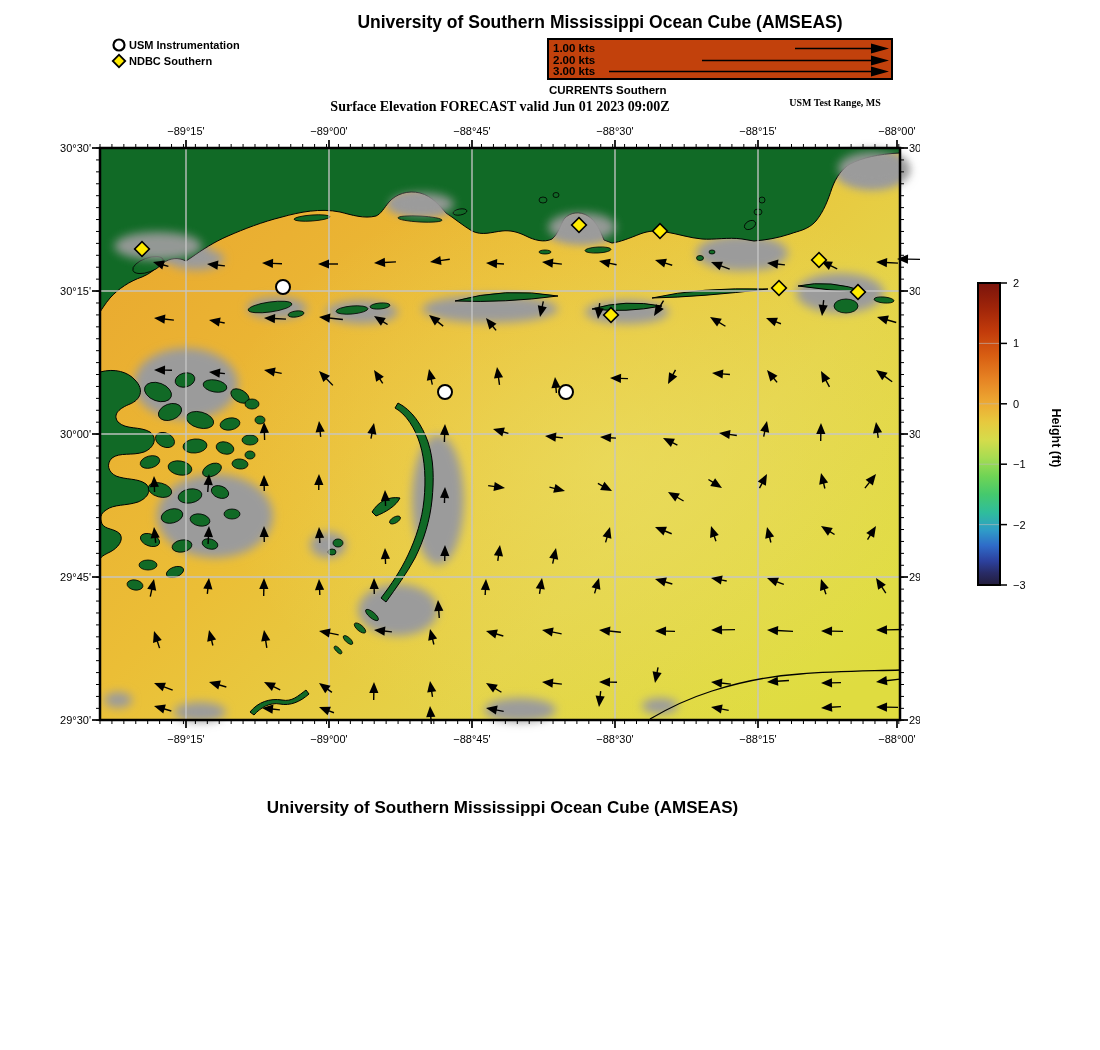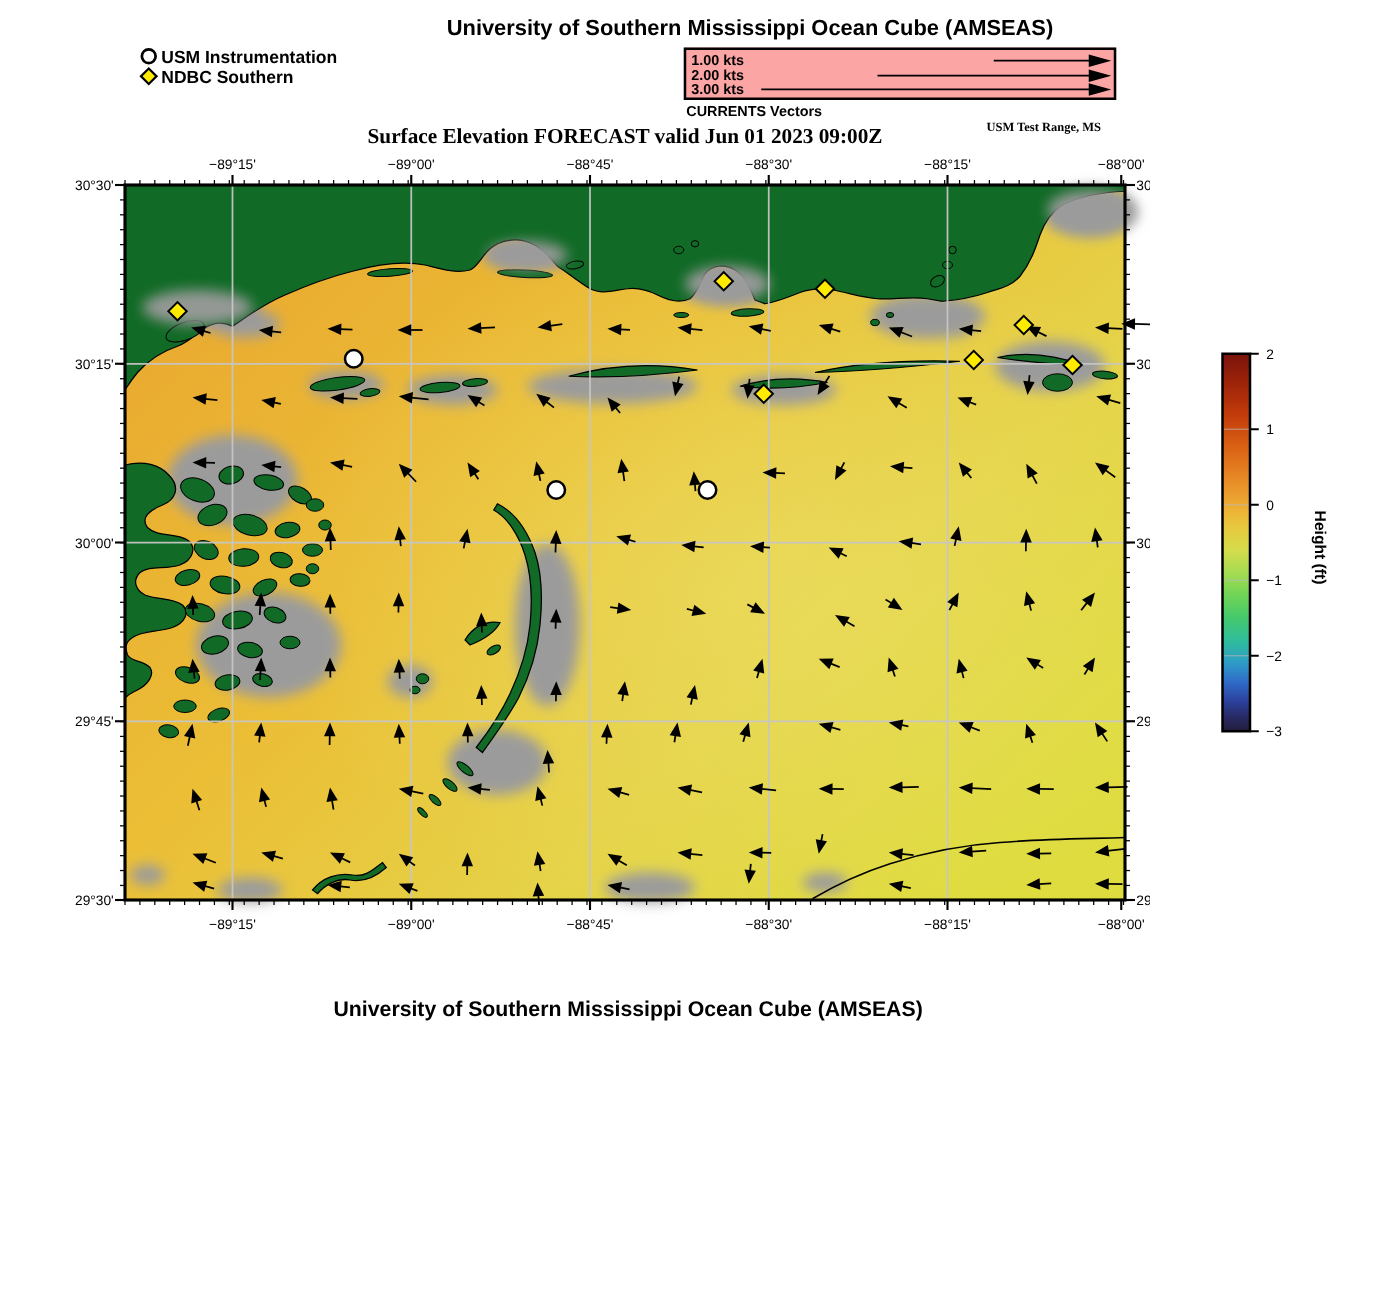--- a/index.html
+++ b/index.html
@@ -3,28 +3,28 @@
 <meta charset="utf-8">
 <style>
   html,body{margin:0;padding:0;background:#fff;}
   .figure{position:relative;width:1100px;height:1050px;background:#ffffff;overflow:hidden;
           font-family:"Liberation Sans","DejaVu Sans",sans-serif;color:#000;}
   .title-top{position:absolute;top:12px;left:100px;width:1000px;text-align:center;
              font-size:17.5px;font-weight:bold;}
   .title-bottom{position:absolute;top:798px;left:0;width:1005px;text-align:center;
                 font-size:17px;font-weight:bold;}
   .subtitle{position:absolute;top:99px;left:0;width:1000px;text-align:center;
-            font-family:"Liberation Serif","DejaVu Serif",serif;font-size:17px;font-weight:bold;}
+            font-family:"Liberation Serif","DejaVu Serif",serif;font-size:14px;font-weight:bold;}
   .range-label{position:absolute;top:97px;left:760px;width:150px;text-align:center;
                font-family:"Liberation Serif","DejaVu Serif",serif;font-size:10px;font-weight:bold;}
   .legend{position:absolute;top:37px;left:111px;}
-  .legend-row{display:flex;align-items:center;height:16px;font-size:14px;font-weight:bold;}
+  .legend-row{display:flex;align-items:center;height:16px;font-size:11px;font-weight:bold;}
   .legend-row svg{margin-right:2px;}
   .currents-box{position:absolute;top:38px;left:547px;width:342px;height:38px;
-                border:2.5px solid #000;background:#fca5a5;}
+                border:2.5px solid #000;background:#c2410c;}
   .currents-caption{position:absolute;top:84px;left:549px;font-size:11.5px;font-weight:bold;}
   svg text{font-family:"Liberation Sans","DejaVu Sans",sans-serif;}
   .kts-label{font-size:11.5px;font-weight:bold;}
   .tick-label{font-size:11px;}
   .cb-tick-label{font-size:11px;}
   .cb-axis-label{font-size:12.5px;font-weight:bold;}
   #map-svg{position:absolute;left:40px;top:120px;}
   #cb-svg{position:absolute;left:950px;top:268px;}
 </style>
 </head>
@@ -61,21 +61,21 @@
       <g>
         <line x1="153" y1="20.5" x2="324" y2="20.5" stroke="#000" stroke-width="1.5"></line>
         <path d="M340,20.5 L322,15.5 L322,25.5 Z" fill="#000"></path>
       </g>
       <g>
         <line x1="60" y1="31.5" x2="324" y2="31.5" stroke="#000" stroke-width="1.5"></line>
         <path d="M340,31.5 L322,26.5 L322,36.5 Z" fill="#000"></path>
       </g>
     </svg>
   </div>
-  <div class="currents-caption">CURRENTS Vectors</div>
+  <div class="currents-caption">CURRENTS Southern</div>
 
   <div class="subtitle">Surface Elevation FORECAST valid Jun 01 2023 09:00Z</div>
   <div class="range-label">USM Test Range, MS</div>
 
   <svg id="map-svg" width="880" height="632" viewBox="40 120 880 632">
       <defs>
         <linearGradient id="wg" x1="0" y1="0" x2="1" y2="0.75">
           <stop offset="0" stop-color="#E9A42E"></stop>
           <stop offset="0.45" stop-color="#EBBE36"></stop>
           <stop offset="0.75" stop-color="#E5D348"></stop>

